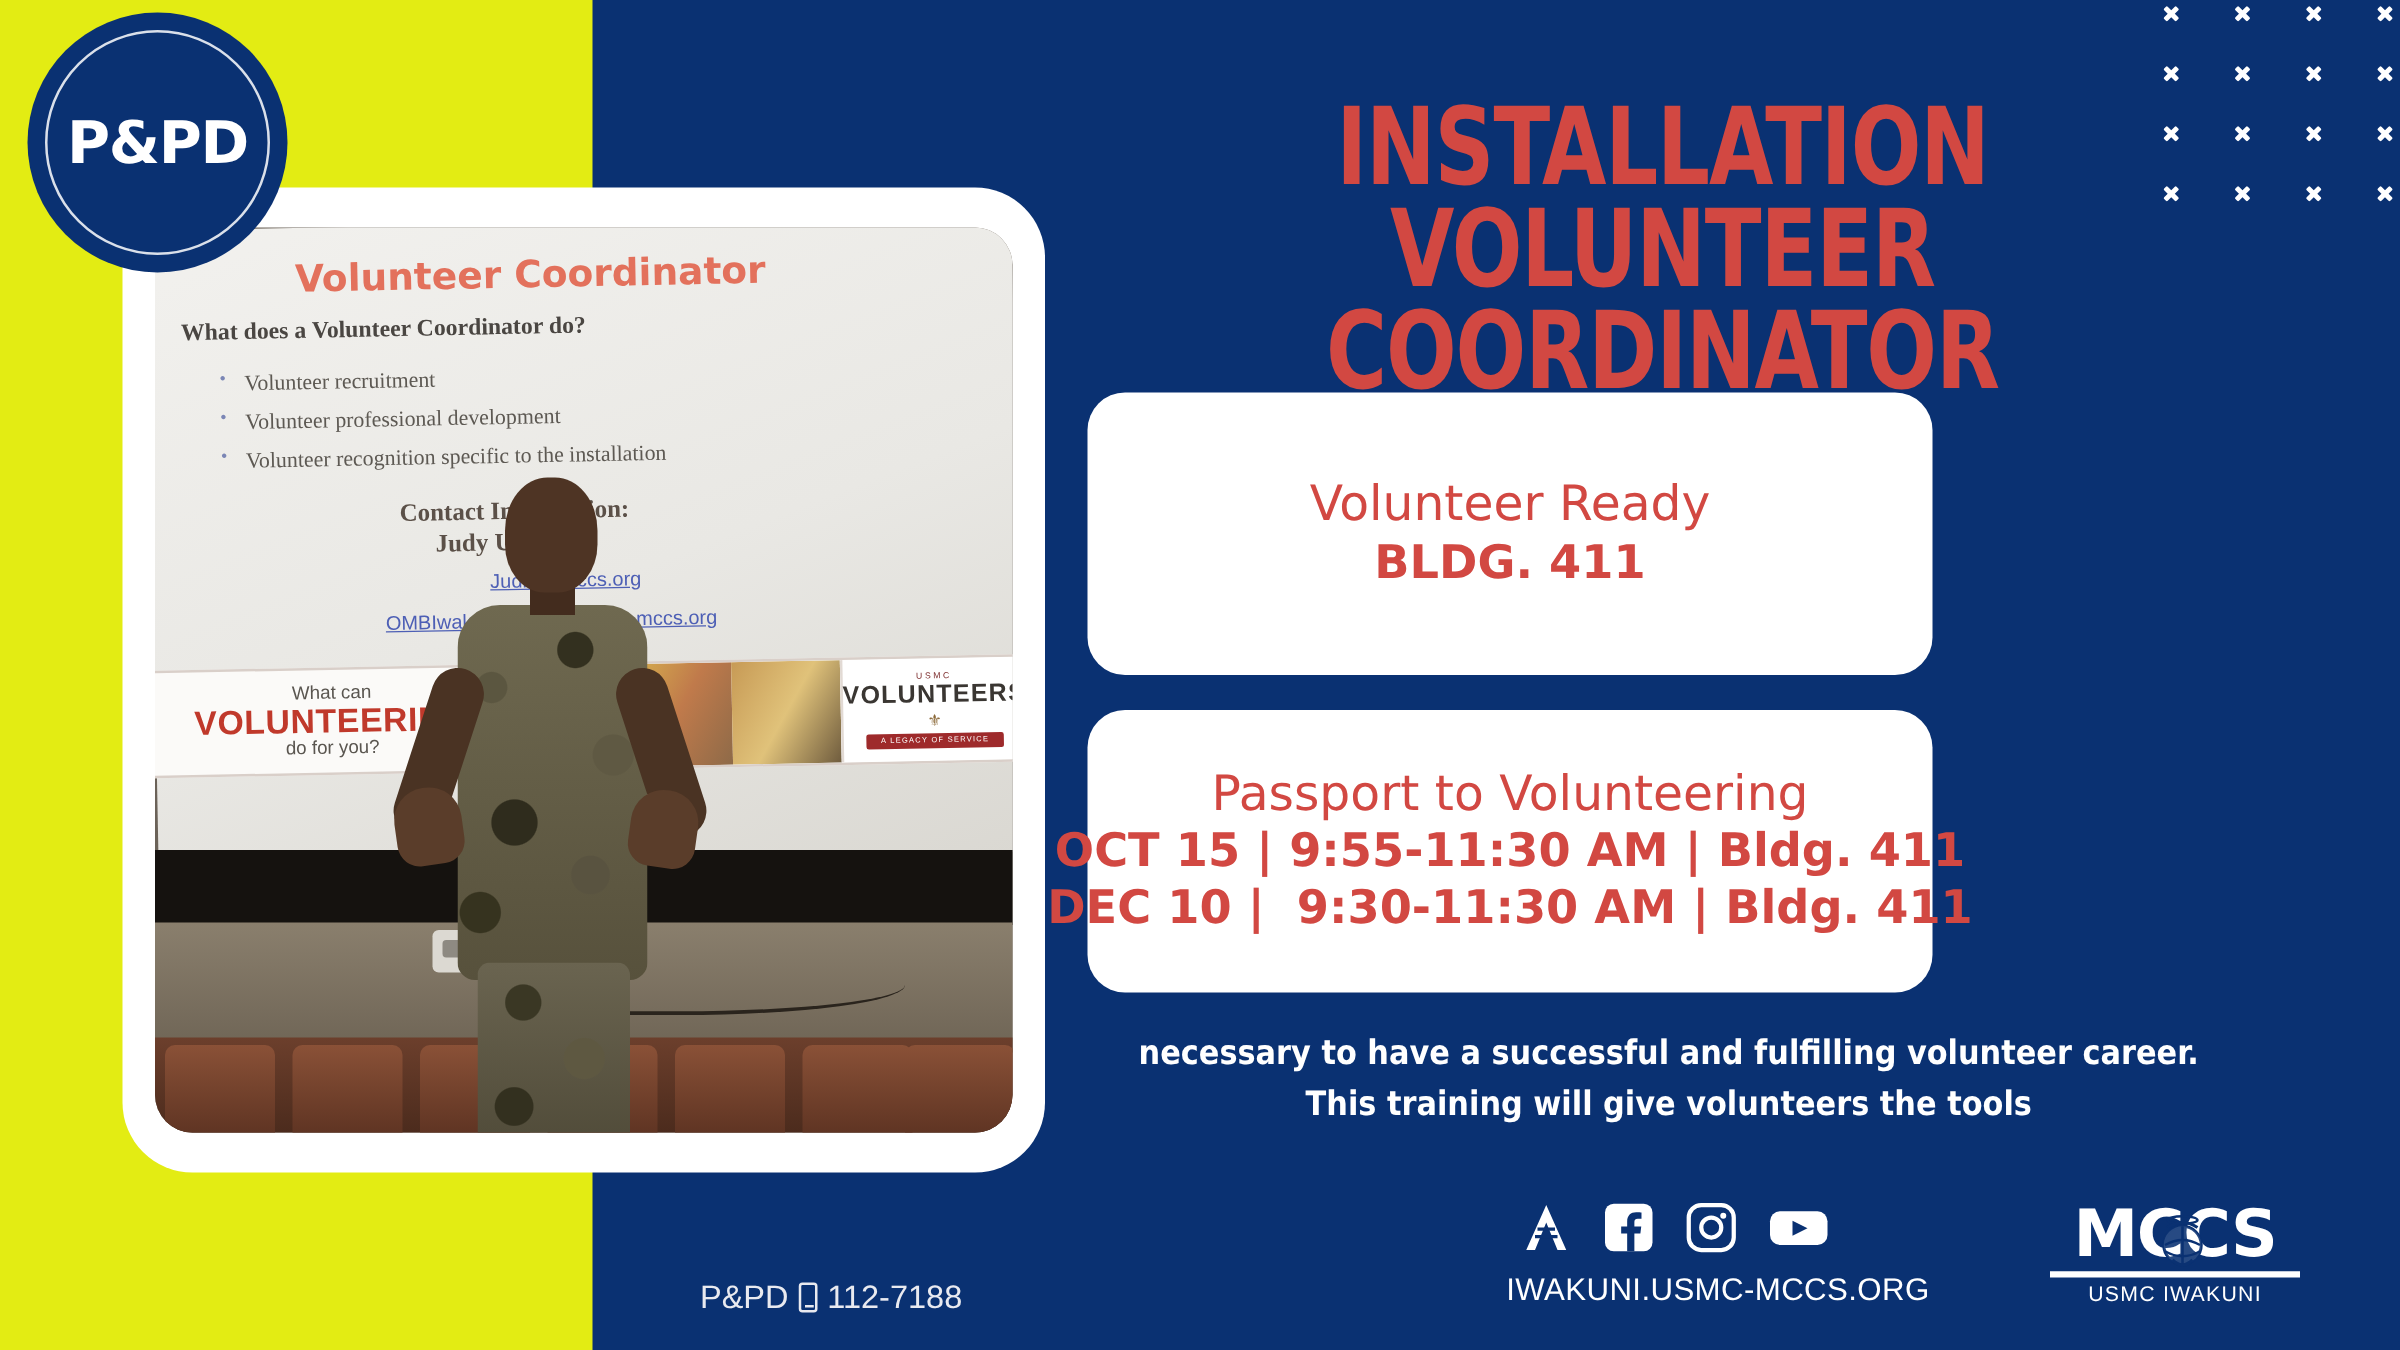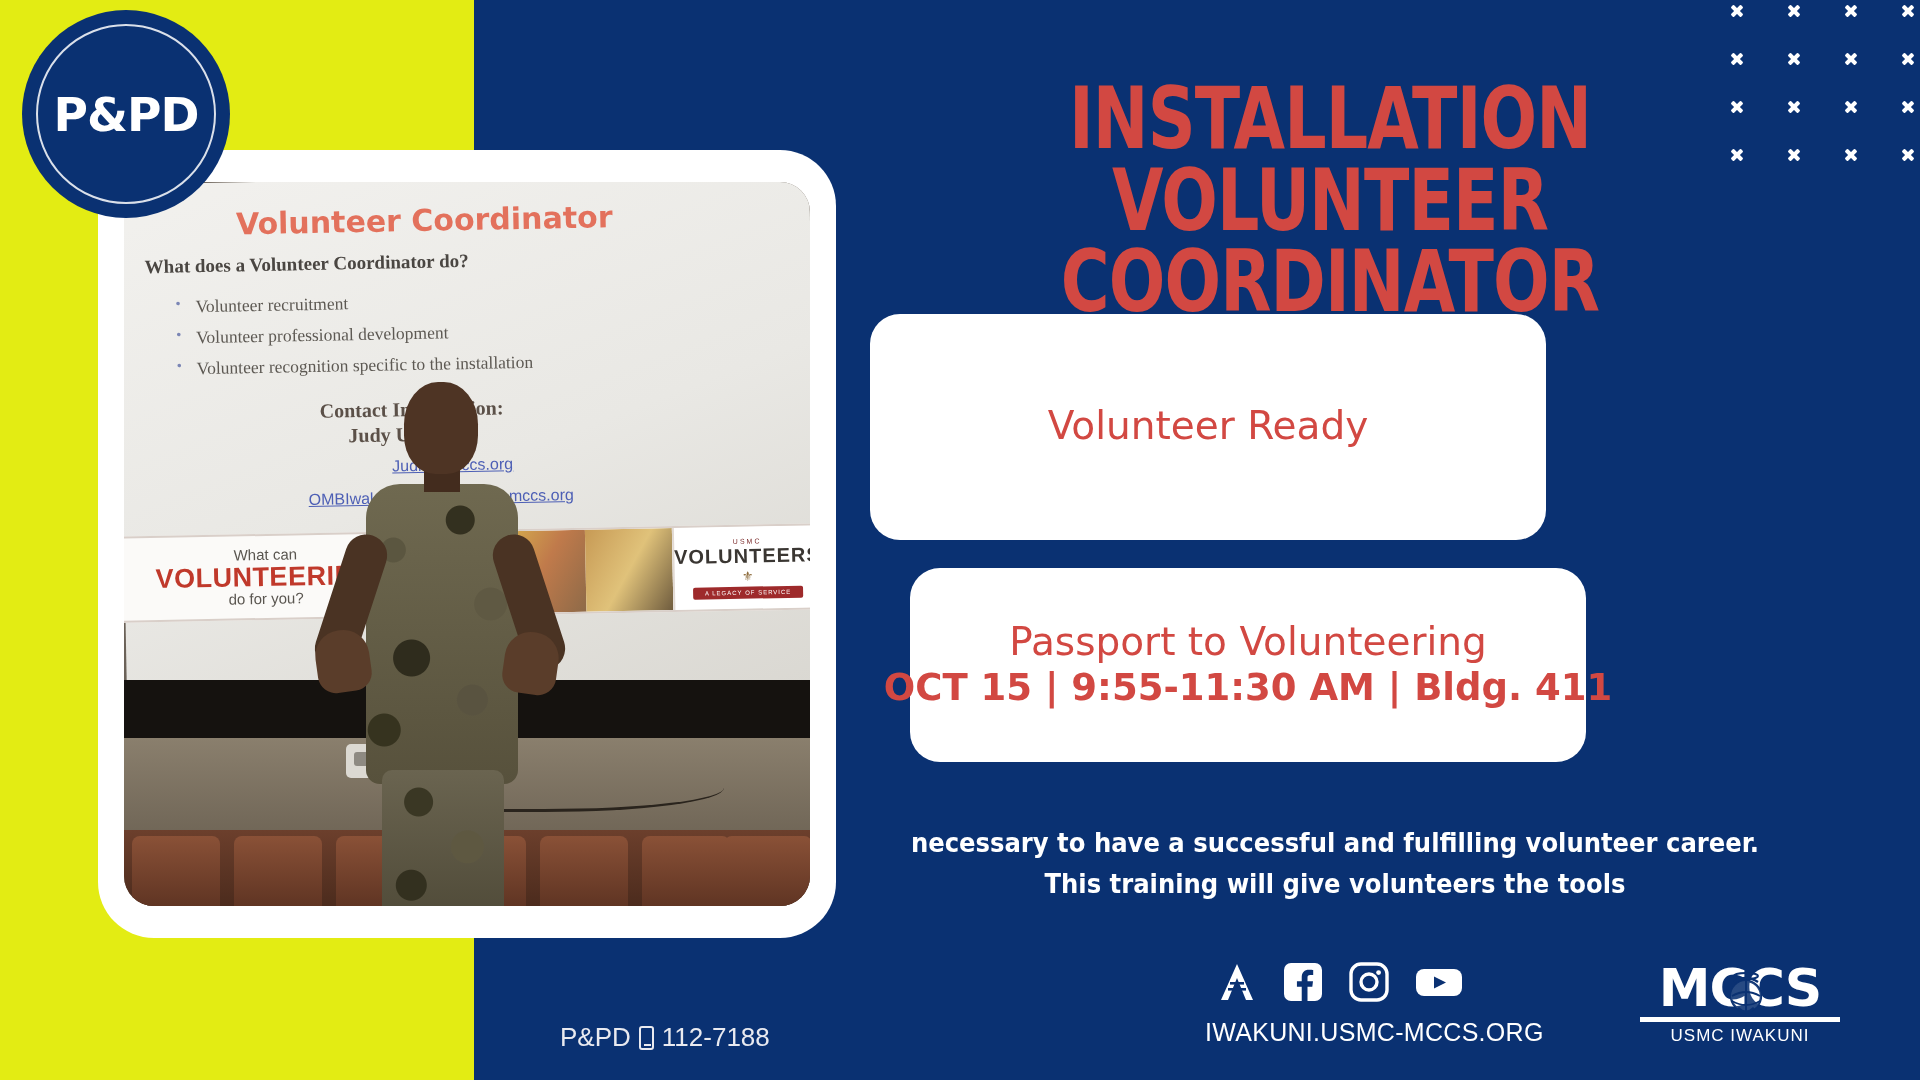--- a/index.html
+++ b/index.html
@@ -204,21 +204,21 @@
     font-weight:bold; font-size:86px; line-height:.95;
     letter-spacing:-1px;
     transform:scaleX(.86); transform-origin:center top;
   }
   .card{
     position:absolute; background:#fff; border-radius:30px;
     display:flex; flex-direction:column; align-items:center; justify-content:center;
     color:#d24842; text-align:center;
   }
   .card1{ left:10px; top:314px; width:676px; height:226px; }
-  .card2{ left:10px; top:568px; width:676px; height:194px;margin-left:40px; }
+  .card2{ left:10px; top:568px; width:676px; height:226px; }
   .card-title{
     font-size:39px; font-weight:normal; font-family:"DejaVu Sans", sans-serif;
     line-height:1.12; margin-bottom:2px;
   }
   .card-line{
     font-size:37px; font-weight:bold; font-family:"DejaVu Sans", sans-serif;
     line-height:1.2; white-space:pre;
   }
   .desc{
     position:absolute; left:-40px; top:822px; width:1030px;
@@ -375,25 +375,27 @@
 
   <div class="right">
 
     <div class="headline">
       <div>INSTALLATION VOLUNTEER</div>
       <div>COORDINATOR</div>
     </div>
 
     <div class="card card1">
       <div class="card-title">Volunteer Ready</div>
+      <div class="card-line">BLDG. 411</div>
     </div>
 
     <div class="card card2">
       <div class="card-title">Passport to Volunteering</div>
       <div class="card-line">OCT 15 | 9:55-11:30 AM | Bldg. 411</div>
+      <div class="card-line">DEC 10 |  9:30-11:30 AM | Bldg. 411</div>
     </div>
 
     <div class="desc">
       <div>necessary to have a successful and fulfilling volunteer career.</div>
       <div>This training will give volunteers the tools</div>
     </div>
   </div>
 
   <div class="footer-ppd">
     <span>P&amp;PD</span>

